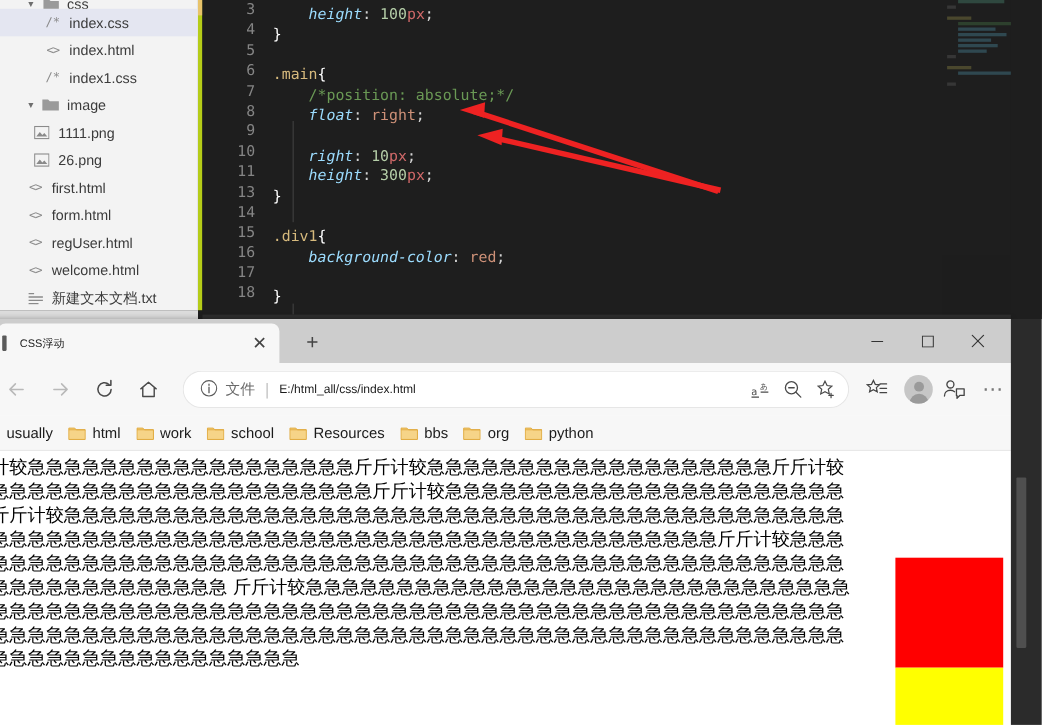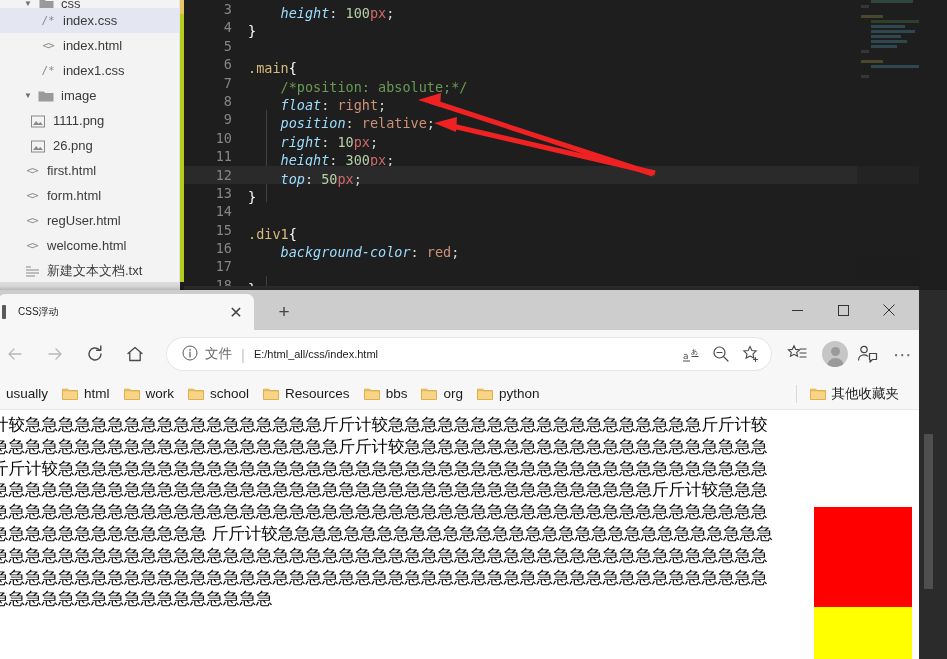--- a/index.html
+++ b/index.html
@@ -388,33 +388,28 @@
     <div class="code-line">
       <span class="lnum">7</span>
       <span class="ctext">    <span class="tok-comment">/*position: absolute;*/</span></span>
     </div>
     <div class="code-line">
       <span class="lnum">8</span>
       <span class="ctext">    <span class="tok-prop">float</span><span class="tok-punct">: </span><span class="tok-val">right</span><span class="tok-punct">;</span></span>
     </div>
     <div class="code-line">
       <span class="lnum">9</span>
-      <span class="ctext">    <span class="tok-prop">position</span><span class="tok-punct">: </span><span class="tok-val">relative</span><span class="tok-punct">;</span></span>
     </div>
     <div class="code-line">
       <span class="lnum">10</span>
       <span class="ctext">    <span class="tok-prop">right</span><span class="tok-punct">: </span><span class="tok-num">10</span><span class="tok-unit">px</span><span class="tok-punct">;</span></span>
     </div>
     <div class="code-line">
       <span class="lnum">11</span>
       <span class="ctext">    <span class="tok-prop">height</span><span class="tok-punct">: </span><span class="tok-num">300</span><span class="tok-unit">px</span><span class="tok-punct">;</span></span>
-    </div>
-    <div class="code-line hl">
-      <span class="lnum">12</span>
-      <span class="ctext">    <span class="tok-prop">top</span><span class="tok-punct">: </span><span class="tok-num">50</span><span class="tok-unit">px</span><span class="tok-punct">;</span></span>
     </div>
     <div class="code-line">
       <span class="lnum">13</span>
       <span class="ctext"><span class="tok-brace">}</span></span>
     </div>
     <div class="code-line">
       <span class="lnum">14</span>
       <span class="ctext"></span>
     </div>
     <div class="code-line">
@@ -642,32 +637,20 @@
     <div class="bm">
       <span class="fi">
           <svg width="16" height="13" viewBox="0 0 16 13">
             <path d="M0.5 2.2h5.4l1.5 1.5h8.1v8.8h-15z" fill="#f6d488" stroke="#e0a93c" stroke-width="0.9"></path>
             <path d="M0.5 3.7h15" stroke="#e0a93c" stroke-width="0.8"></path>
           </svg>
         </span>
       <span>python</span>
     </div>
 
-    <div id="bm-right">
-      <div id="bm-divider"></div>
-      <div class="bm">
-        <span class="fi">
-            <svg width="16" height="13" viewBox="0 0 16 13">
-              <path d="M0.5 2.2h5.4l1.5 1.5h8.1v8.8h-15z" fill="#f6d488" stroke="#e0a93c" stroke-width="0.9"></path>
-              <path d="M0.5 3.7h15" stroke="#e0a93c" stroke-width="0.8"></path>
-            </svg>
-          </span>
-        <span>其他收藏夹</span>
-      </div>
-    </div>
   </div>
 
   <div id="page">
     <div id="page-text">计较急急急急急急急急急急急急急急急急急急斤斤计较急急急急急急急急急急急急急急急急急急急斤斤计较急急急急急急急急急急急急急急急急急急急急急斤斤计较急急急急急急急急急急急急急急急急急急急急急急 斤斤计较急急急急急急急急急急急急急急急急急急急急急急急急急急急急急急急急急急急急急急急急急急急急急急急急急急急急急急急急急急急急急急急急急急急急急急急急急急急急急急急急急急急斤斤计较急急急急急急急急急急急急急急急急急急急急急急急急急急急急急急急急急急急急急急急急急急急急急急急急急急急急急急急急急急急急急急急 斤斤计较急急急急急急急急急急急急急急急急急急急急急急急急急急急急急急急急急急急急急急急急急急急急急急急急急急急急急急急急急急急急急急急急急急急急急急急急急急急急急急急急急急急急急急急急急急急急急急急急急急急急急急急急急急急急急急急急急急急急急急急急急急急急急急急急急急急急急急急急急急急急急</div>
   </div>
 </div>
 
 <div id="box-red"></div>
 <div id="box-yellow"></div>
 

